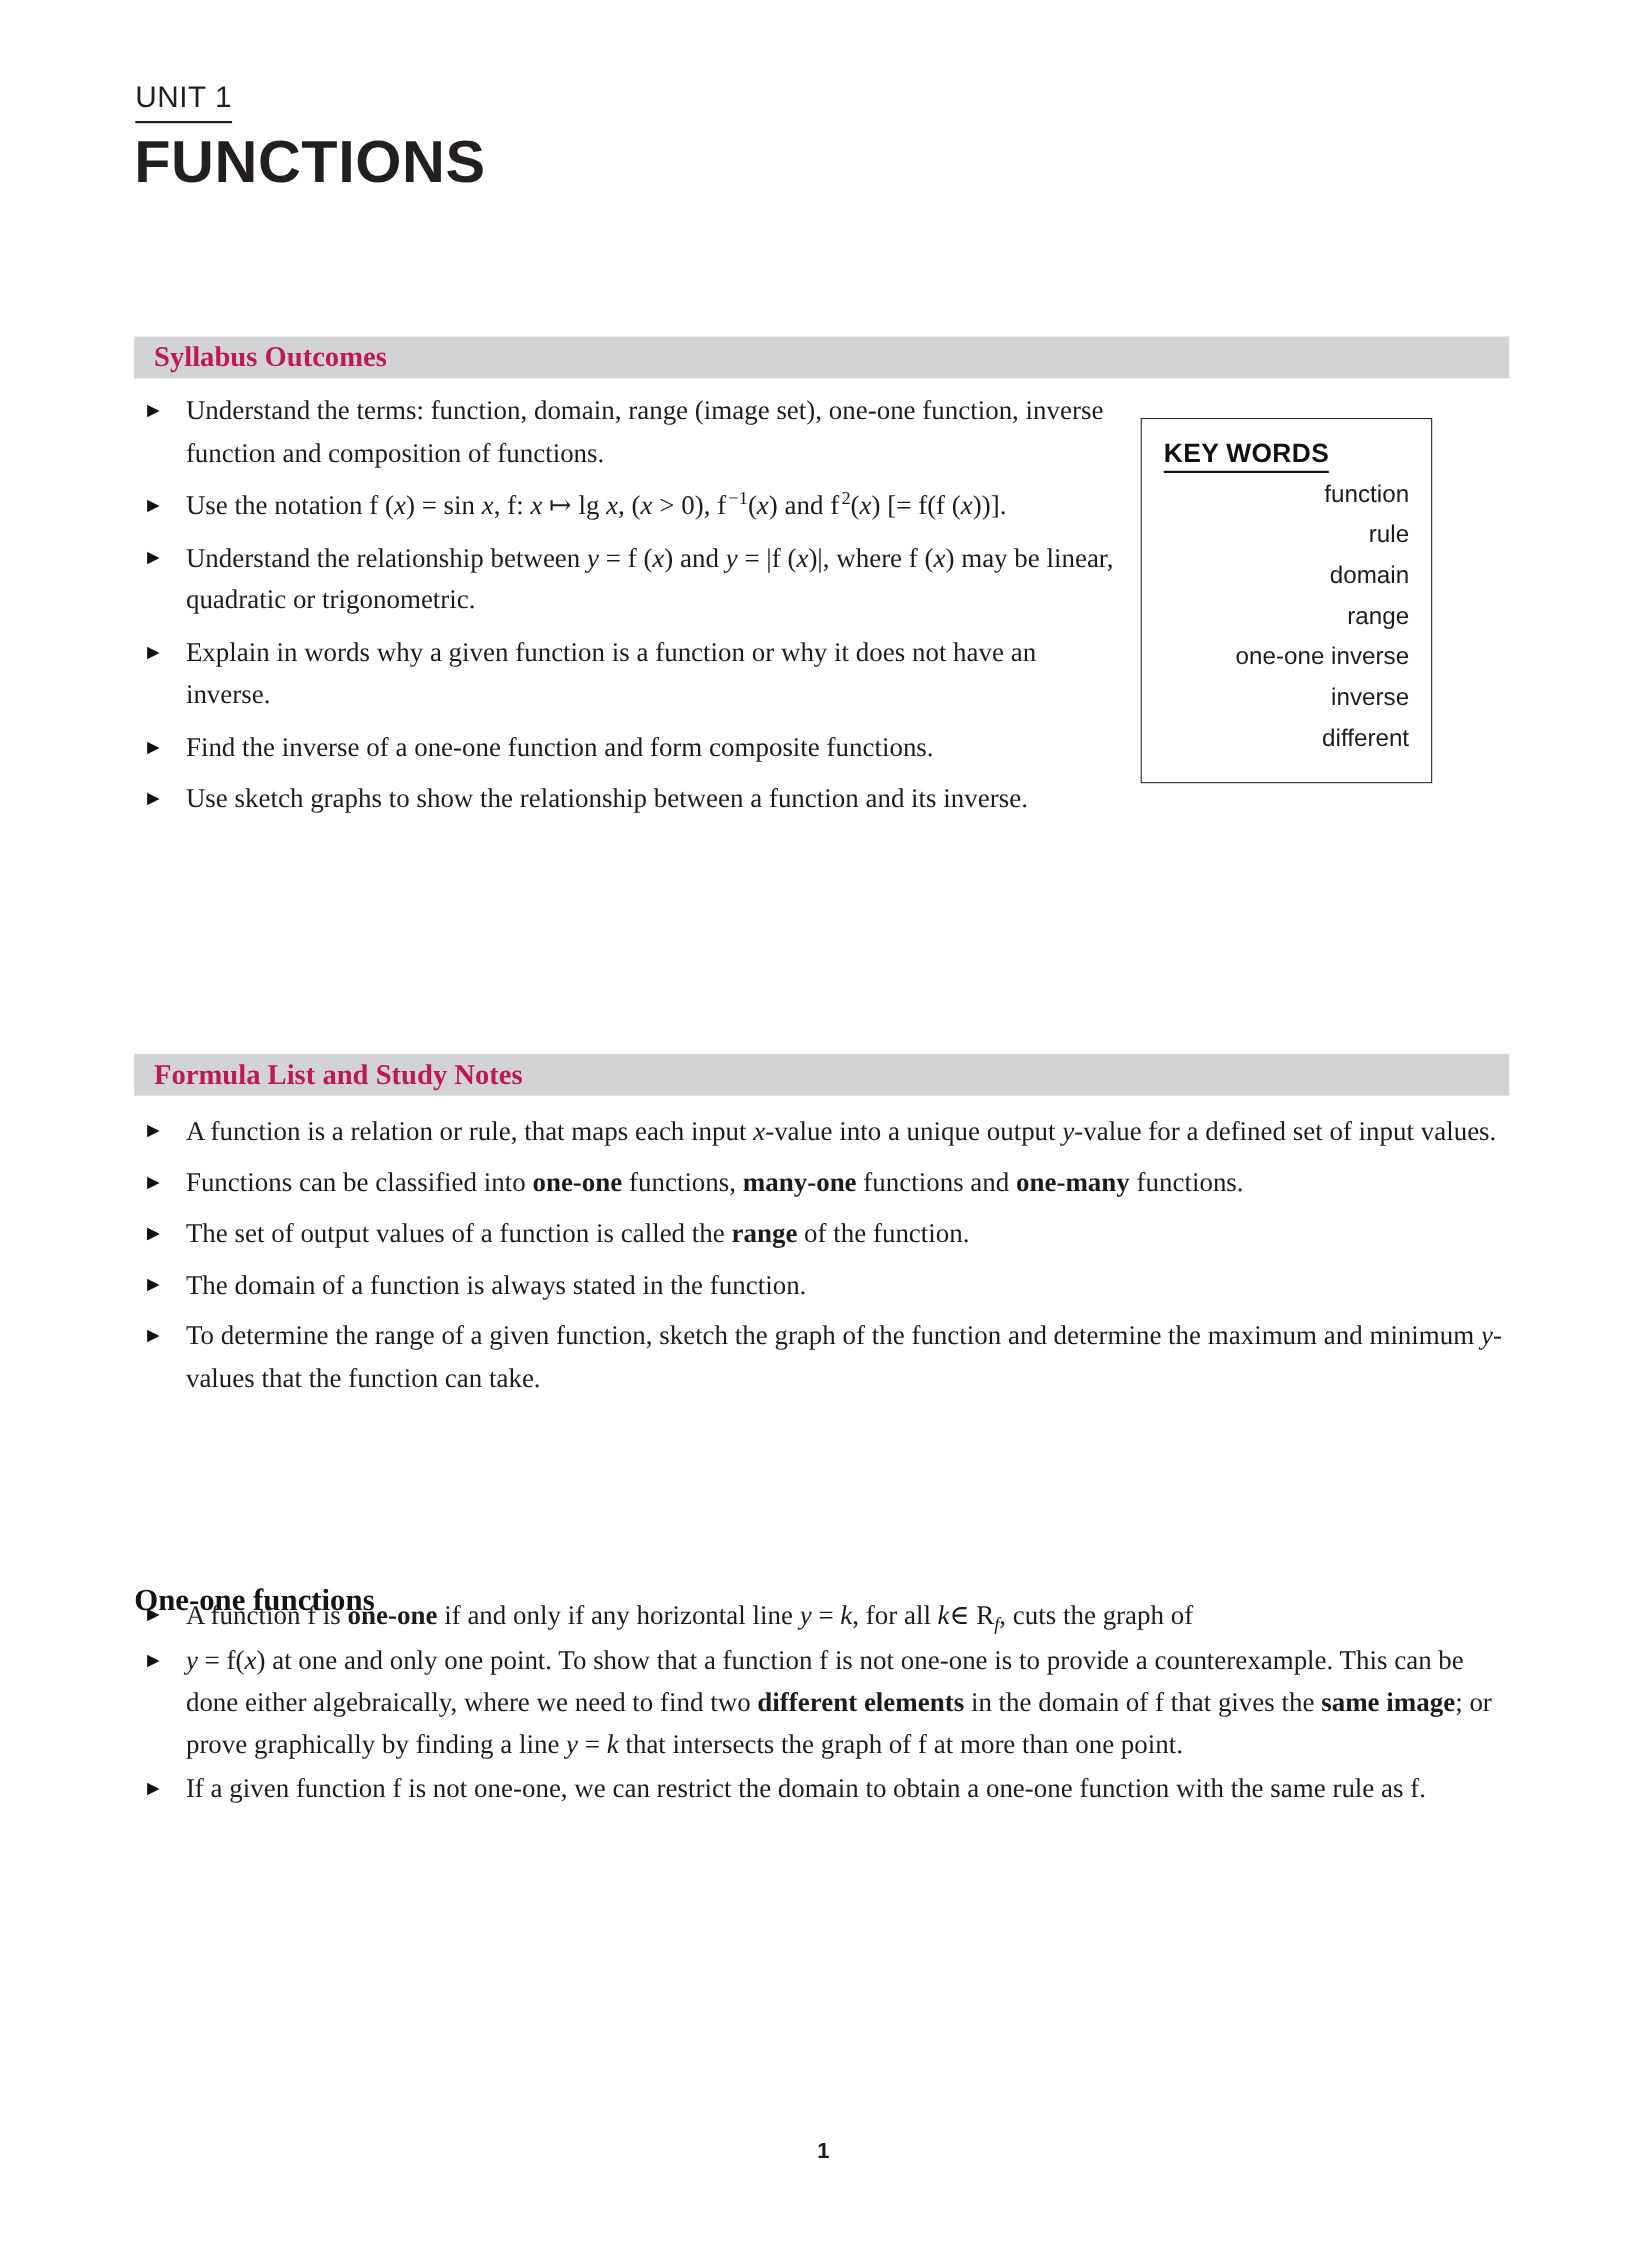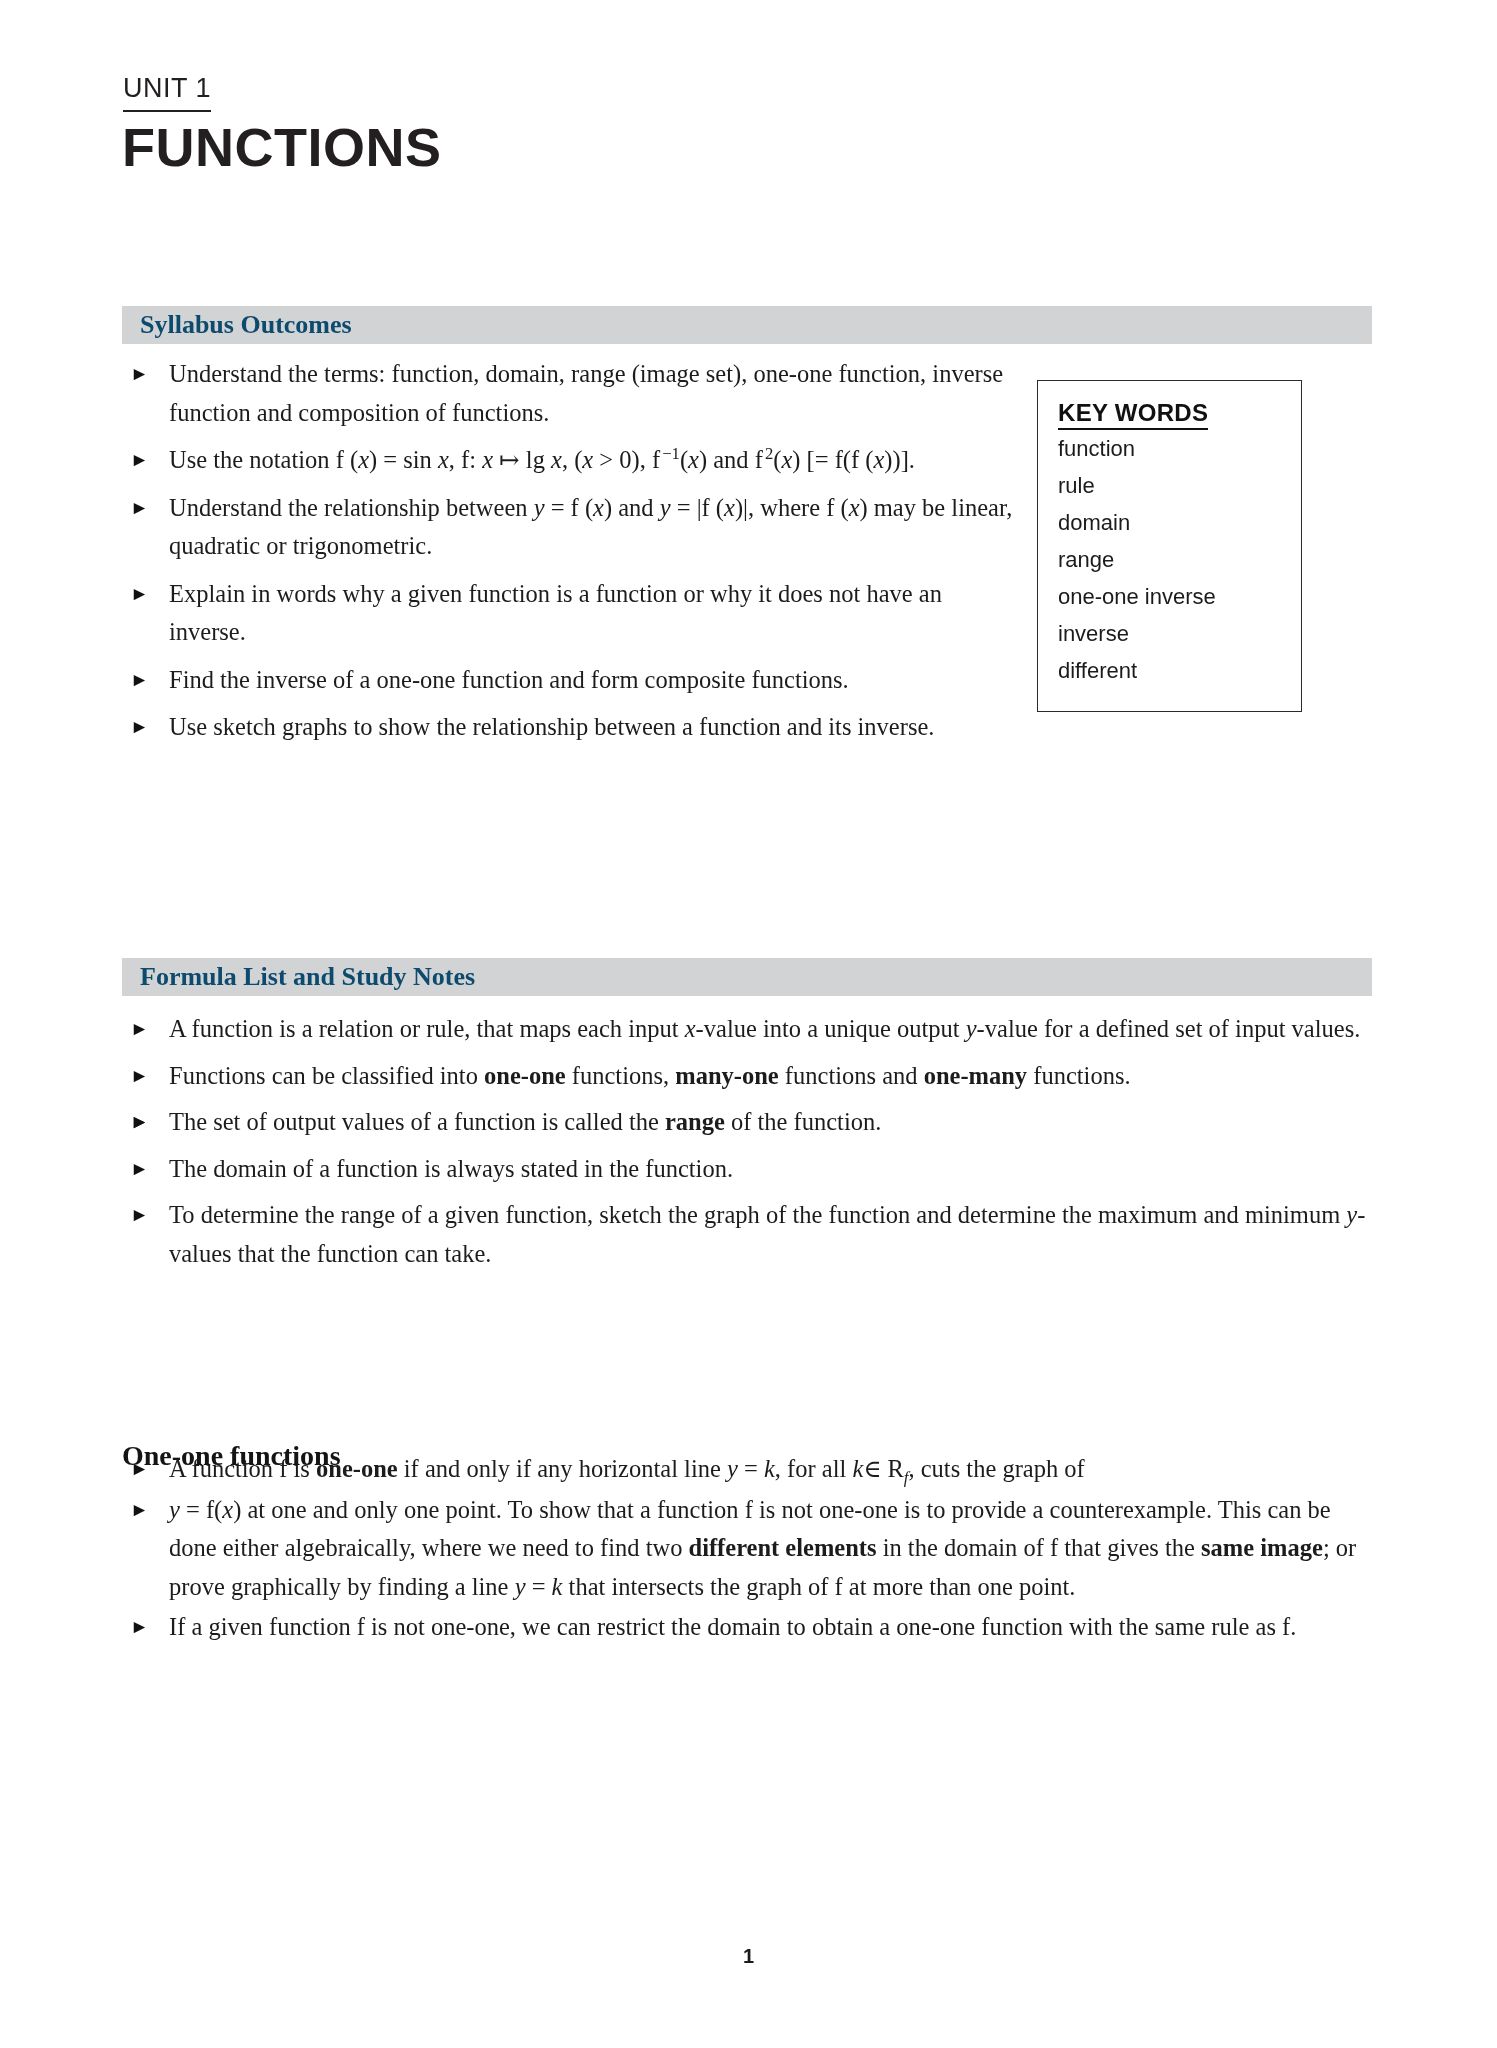--- a/index.html
+++ b/index.html
@@ -60,21 +60,21 @@
     box-sizing: border-box;
   }
   .section-band .band-text {
     position: absolute;
     left: 18px;
     top: 50%;
     transform: translateY(-50%);
     font-family: "Liberation Serif", "DejaVu Serif", serif;
     font-weight: bold;
     font-size: 26px;
-    color: #0c4a6e;
+    color: #be185d;
     white-space: nowrap;
   }
   #band-syllabus { top: 306px; }
   #band-formula  { top: 958px; }
 
   
   .bullet-list {
     position: absolute;
     list-style: none;
     margin: 0;
@@ -151,20 +151,21 @@
     display: inline-block;
     border-bottom: 2px solid #111;
     padding-bottom: 1px;
     margin-bottom: 0;
     letter-spacing: 0.3px;
   }
   .keyword-item {
     font-size: 22px;
     line-height: 37px;
     color: #1b1b1b;
+    text-align: right;
   }
 
   
   .page-number {
     position: absolute;
     left: 0;
     width: 1497px;
     top: 1945px;
     text-align: center;
     font-family: "Liberation Sans", "DejaVu Sans", sans-serif;

